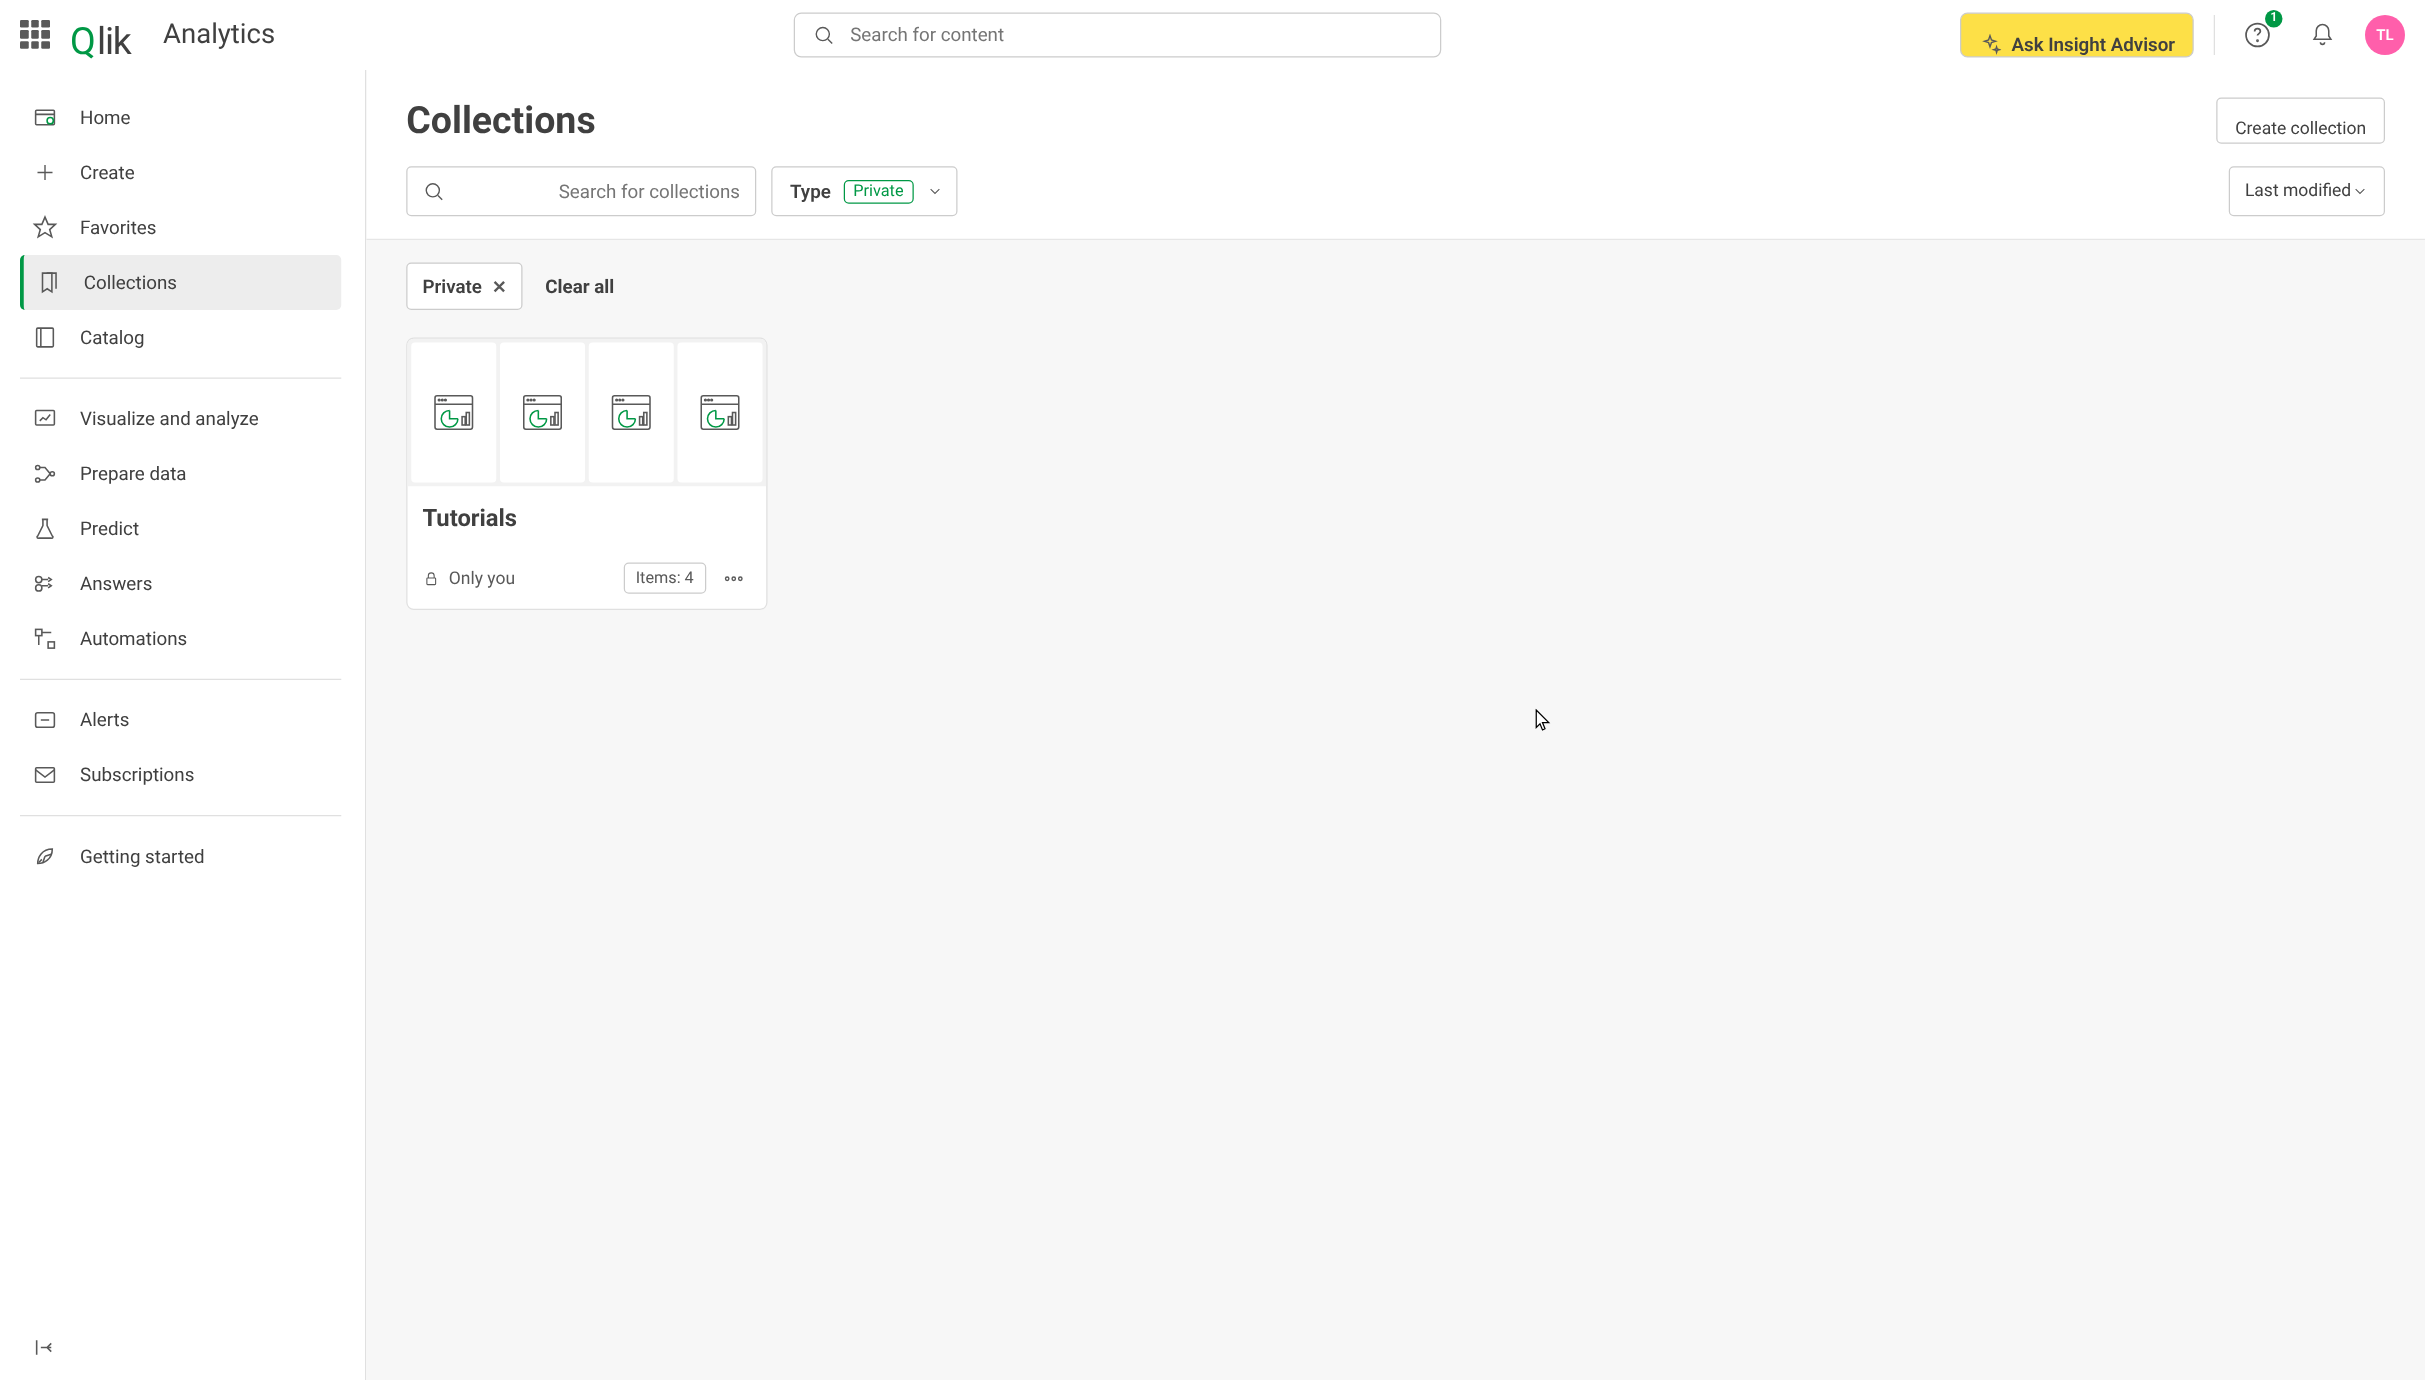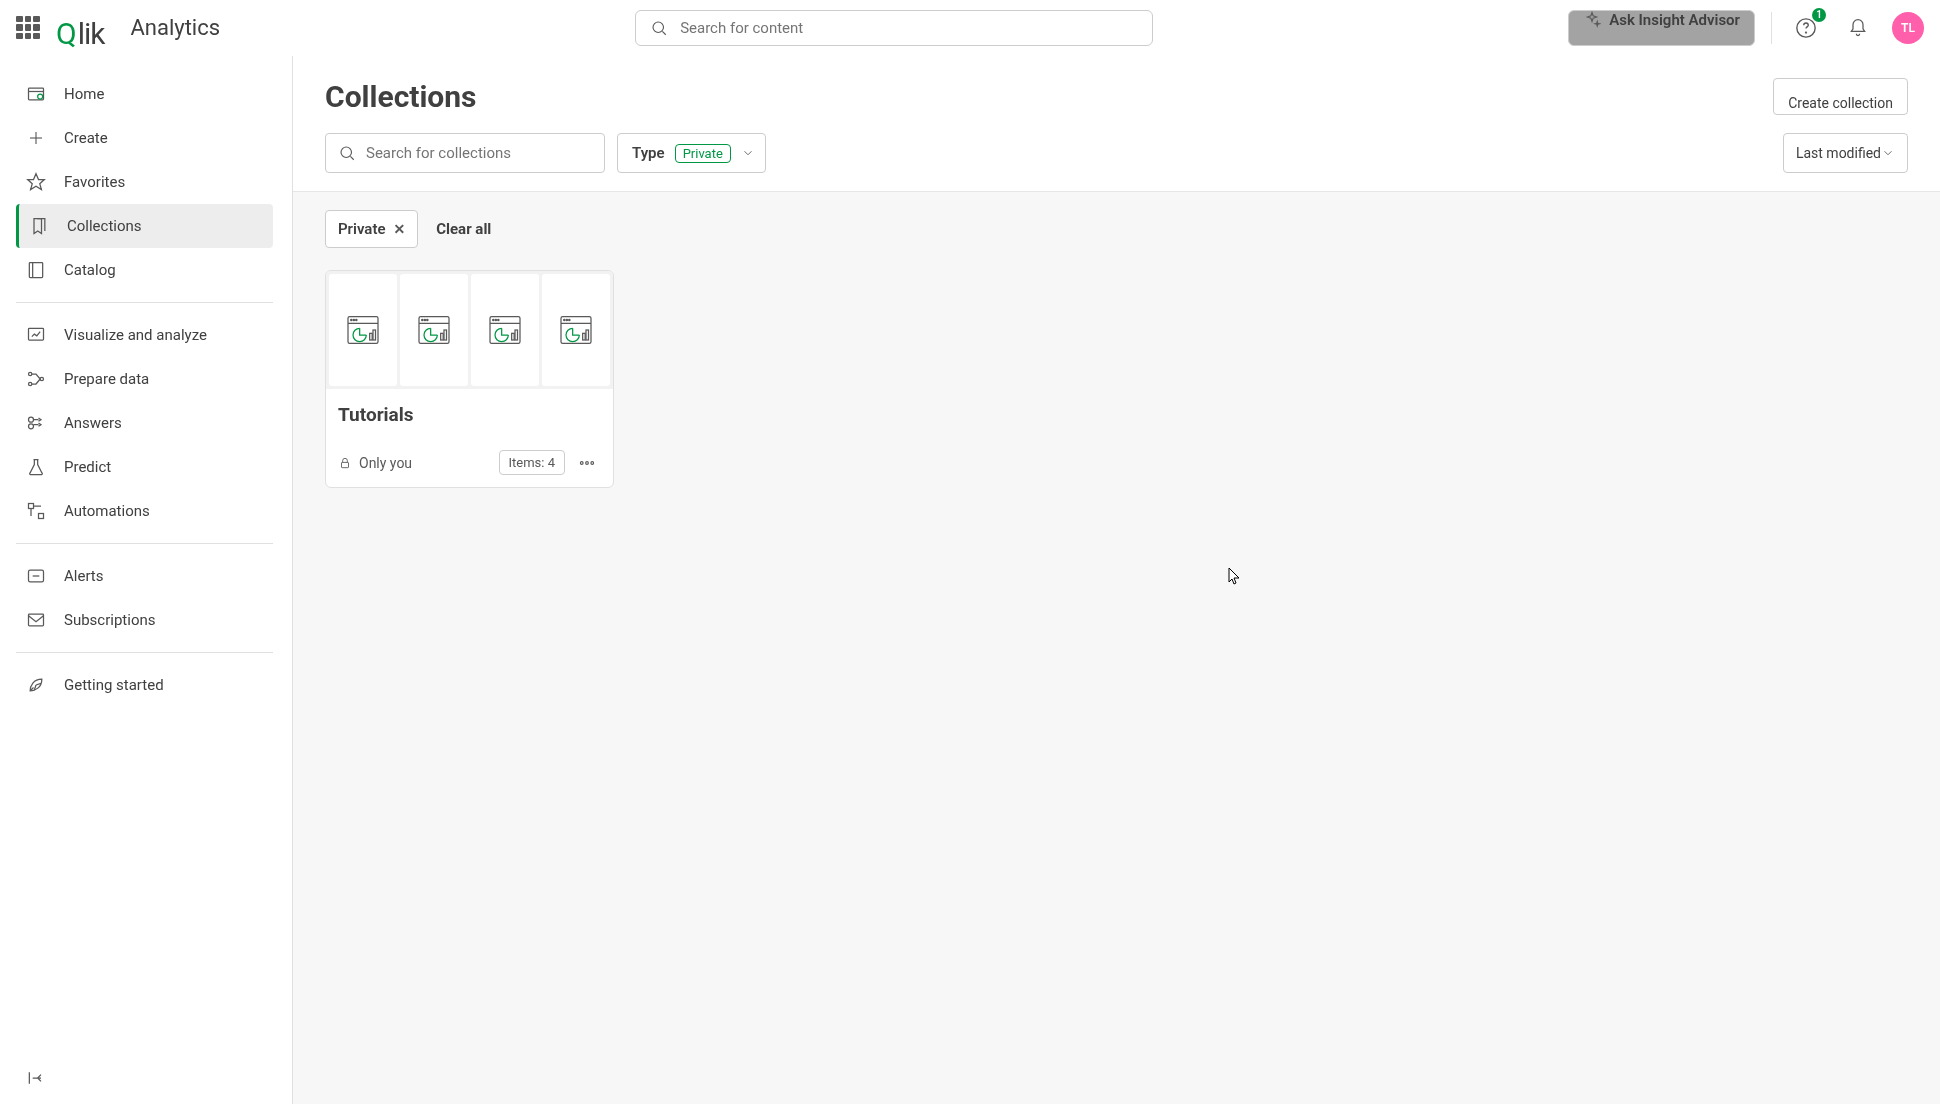--- a/index.html
+++ b/index.html
@@ -9,21 +9,21 @@
     .topbar { height: 56px; display: flex; align-items: center; padding: 0 16px; gap: 16px; border-bottom: 1px solid #fff; }
     .apps-grid { width: 24px; height: 24px; display: grid; grid-template-columns: repeat(3,1fr); grid-template-rows: repeat(3,1fr); gap: 2px; cursor: pointer; }
     .apps-grid span { background: #595959; border-radius: 1px; }
     .logo { display: flex; align-items: baseline; gap: 1px; }
     .logo-text { font-size: 30px; font-weight: 400; color: #404040; letter-spacing: -1px; margin-top: 12px; }
     .logo-o { color: #009845; font-size: 30px; font-weight: 400; }
     .analytics { font-size: 22px; color: #404040; margin-left: 10px; }
     .search-wrap { flex: 1; display: flex; justify-content: center; }
     .search-global { width: 518px; height: 36px; border: 1px solid #ccc; border-radius: 6px; display: flex; align-items: center; padding: 0 14px; gap: 12px; }
     .search-global input { border: none; outline: none; flex: 1; font-size: 15px; color: #595959; }
-    .ask-btn { height: 36px; border: 1px solid #ccc; border-radius: 6px; background: #a3a3a3; display: flex; align-items: flex-start; gap: 8px; padding: 0 14px; cursor: pointer; font-size: 15px; color: #404040; font-weight: 600; }
+    .ask-btn { height: 36px; border: 1px solid #ccc; border-radius: 6px; background: #fde047; display: flex; align-items: flex-end; gap: 8px; padding: 0 14px; cursor: pointer; font-size: 15px; color: #404040; font-weight: 600; }
     .vsep { width: 1px; height: 32px; background: #e0e0e0; }
     .iconbtn { width: 36px; height: 36px; display: flex; align-items: center; justify-content: center; cursor: pointer; position: relative; }
     .badge { position: absolute; top: -2px; right: -2px; background: #009845; color: #fff; font-size: 10px; min-width: 14px; height: 14px; border-radius: 7px; display: flex; align-items: center; justify-content: center; font-weight: 600; padding: 0 3px; }
     .avatar { width: 32px; height: 32px; border-radius: 50%; background: #ff5fab; color: #fff; display: flex; align-items: center; justify-content: center; font-size: 12px; font-weight: 600; cursor: pointer; }
 
     
     .layout { display: flex; height: calc(100vh - 56px); }
     .sidebar { width: 293px; border-right: 1px solid #e0e0e0; padding: 16px 19px 0 16px; display: flex; flex-direction: column; }
     .nav-item { height: 44px; display: flex; align-items: center; gap: 18px; padding: 0 10px; border-radius: 4px; cursor: pointer; color: #404040; font-size: 15px; }
     .nav-item.active { background: #ededed; border-left: 3px solid #009845; color: #404040; font-weight: 400; }
@@ -32,21 +32,21 @@
     .collapse { margin-top: auto; padding: 12px 10px; cursor: pointer; }
 
     
     .main { flex: 1; display: flex; flex-direction: column; overflow: auto; }
     .main-header { padding: 22px 32px 0 32px; display: flex; align-items: center; justify-content: space-between; }
     .main-title { font-size: 30px; font-weight: 700; color: #404040; }
     .create-btn { height: 37px; border: 1px solid #ccc; background: #fff; border-radius: 4px; padding: 16px 14px; font-size: 14px; cursor: pointer; color: #404040; }
 
     .filter-row { padding: 18px 32px; display: flex; align-items: center; gap: 12px; border-bottom: 1px solid #e6e6e6; }
     .search-coll { flex: 0 0 280px; height: 40px; border: 1px solid #ccc; border-radius: 4px; display: flex; align-items: center; gap: 10px; padding: 0 12px; }
-    .search-coll input { border: none; outline: none; flex: 1; font-size: 15px; color: #c2410c; }
+    .search-coll input { border: none; outline: none; flex: 1; font-size: 15px; color: #c2410c; text-align: right; }
     .type-btn { height: 40px; border: 1px solid #ccc; border-radius: 4px; background: #fff; display: flex; align-items: center; gap: 10px; padding: 0 10px 0 14px; cursor: pointer; font-size: 15px; font-weight: 600; color: #404040; }
     .type-tag { border: 1px solid #009845; color: #009845; font-size: 13px; padding: 1px 7px; border-radius: 4px; font-weight: 400; }
     .sort-btn { margin-left: auto; height: 40px; border: 1px solid #ccc; border-radius: 4px; background: #fff; display: flex; align-items: center; padding: 0 12px; cursor: pointer; font-size: 14px; color: #404040; }
 
     
     .content { flex: 1; background: #f7f7f7; padding: 18px 32px; position: relative; }
     .chips { display: flex; gap: 18px; align-items: center; margin-bottom: 22px; }
     .chip { height: 38px; border: 1px solid #ccc; background: #fff; border-radius: 4px; display: flex; align-items: center; gap: 8px; padding: 0 12px; font-size: 15px; font-weight: 600; cursor: pointer; }
     .chip-close { font-size: 14px; color: #595959; }
     .clear-all { font-size: 15px; font-weight: 700; color: #404040; cursor: pointer; }
@@ -186,34 +186,34 @@
             <circle cx="5" cy="18" r="2"></circle>
             <circle cx="19" cy="12" r="2"></circle>
             <path d="M7 6h5l5 6M7 18h5l5-6"></path>
           </svg>
         </span>
       <span>Prepare data</span>
     </div>
     <div class="nav-item">
       <span class="icon">
           <svg width="20" height="20" viewBox="0 0 24 24">
+            <path d="M9 3h6M10 3v6l-5 10a1 1 0 001 2h12a1 1 0 001-2l-5-10V3"></path>
+          </svg>
+        </span>
+      <span>Predict</span>
+    </div>
+    <div class="nav-item">
+      <span class="icon">
+          <svg width="20" height="20" viewBox="0 0 24 24">
             <circle cx="6" cy="8" r="3"></circle>
             <path d="M9 8h6M15 6l3 2-3 2M9 14h6M15 12l3 2-3 2"></path>
             <circle cx="6" cy="16" r="3"></circle>
           </svg>
         </span>
       <span>Answers</span>
-    </div>
-    <div class="nav-item">
-      <span class="icon">
-          <svg width="20" height="20" viewBox="0 0 24 24">
-            <path d="M9 3h6M10 3v6l-5 10a1 1 0 001 2h12a1 1 0 001-2l-5-10V3"></path>
-          </svg>
-        </span>
-      <span>Predict</span>
     </div>
     <div class="nav-item">
       <span class="icon">
           <svg width="20" height="20" viewBox="0 0 24 24">
             <rect x="3" y="3" width="6" height="6"></rect>
             <rect x="15" y="15" width="6" height="6"></rect>
             <path d="M9 6h9M6 9v9"></path>
           </svg>
         </span>
       <span>Automations</span>

